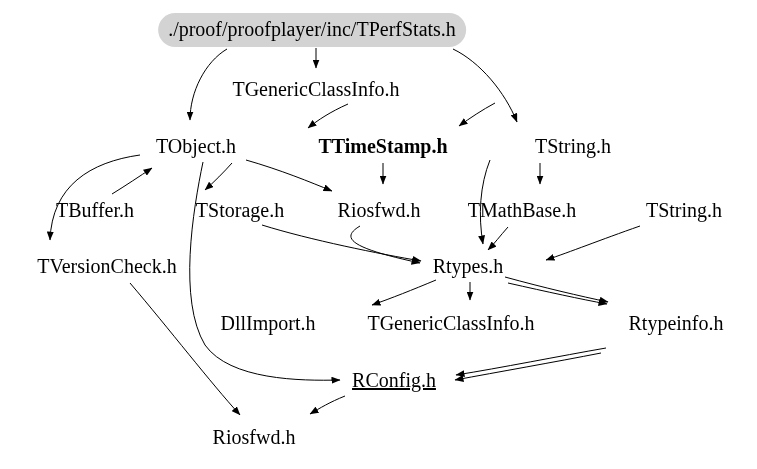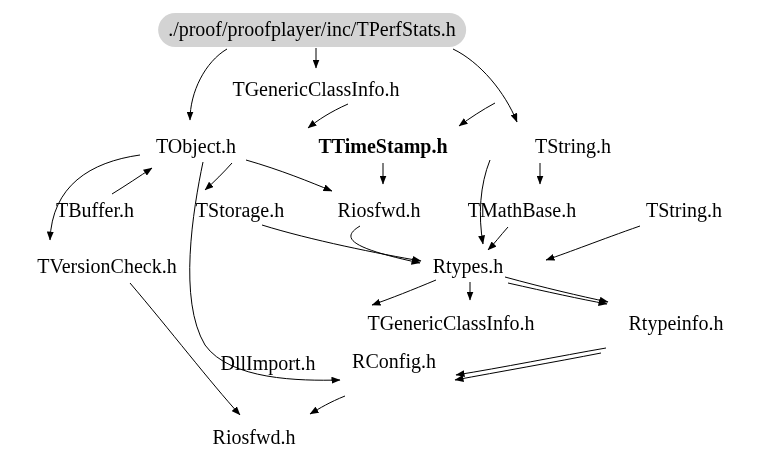--- a/index.html
+++ b/index.html
@@ -85,20 +85,20 @@
       <div class="node" style="left: 196px; top: 146px;">TObject.h</div>
       <div class="node" style="left: 383px; top: 146px; font-weight: bold;">TTimeStamp.h</div>
       <div class="node" style="left: 534px; top: 146px; margin-left: 39px;">TString.h</div>
       <div class="node" style="left: 95px; top: 210px;">TBuffer.h</div>
       <div class="node" style="left: 240px; top: 210px;">TStorage.h</div>
       <div class="node" style="left: 379px; top: 210px;">Riosfwd.h</div>
       <div class="node" style="left: 522px; top: 210px;">TMathBase.h</div>
       <div class="node" style="left: 684px; top: 210px;">TString.h</div>
       <div class="node" style="left: 107px; top: 266px;">TVersionCheck.h</div>
       <div class="node" style="left: 468px; top: 266px;">Rtypes.h</div>
-      <div class="node" style="left: 268px; top: 323px; margin-top: 40px;">DllImport.h</div>
+      <div class="node" style="left: 268px; top: 323px;">DllImport.h</div>
       <div class="node" style="left: 451px; top: 323px;">TGenericClassInfo.h</div>
       <div class="node" style="left: 676px; top: 323px;">Rtypeinfo.h</div>
-      <div class="node" style="left: 394px; top: 361px;">RConfig.h</div>
+      <div class="node" style="left: 394px; top: 380px; text-decoration: underline;">RConfig.h</div>
       <div class="node" style="left: 254px; top: 437px;">Riosfwd.h</div>
     </div>
 
 </div>
 
 </body></html>

